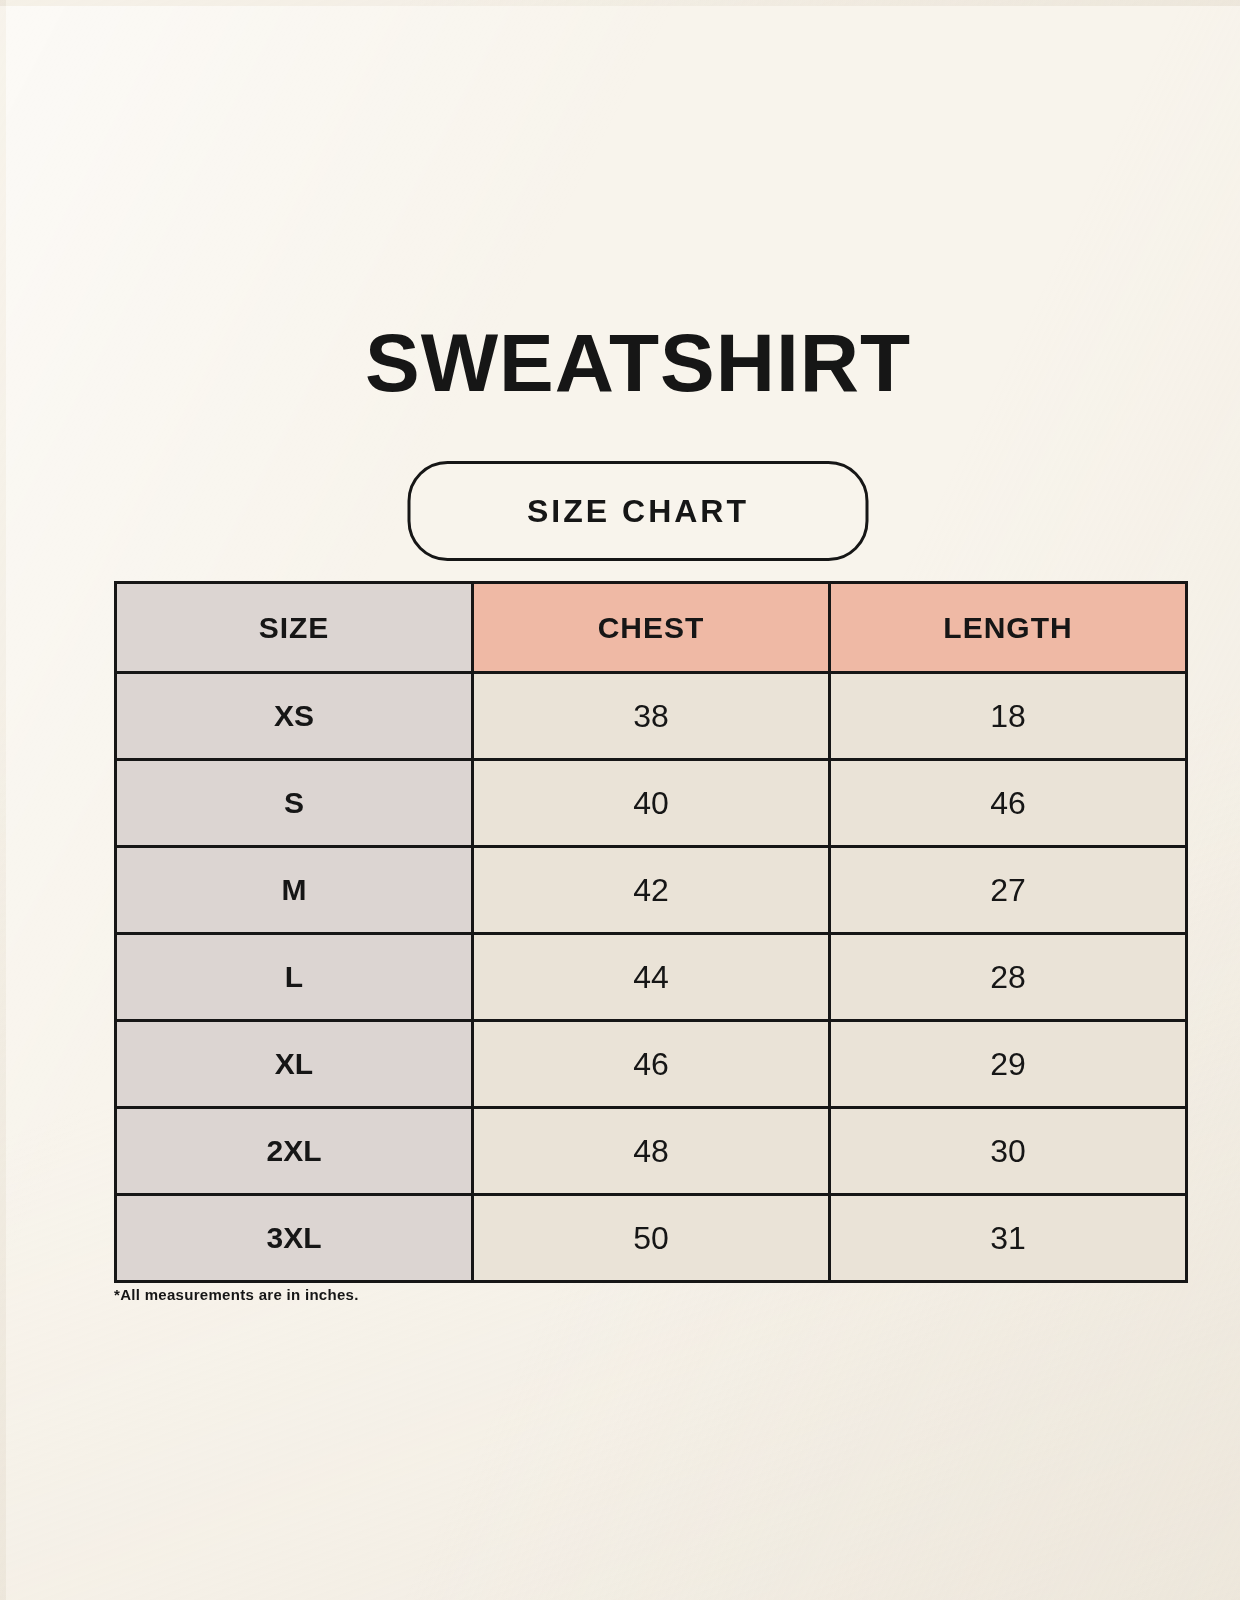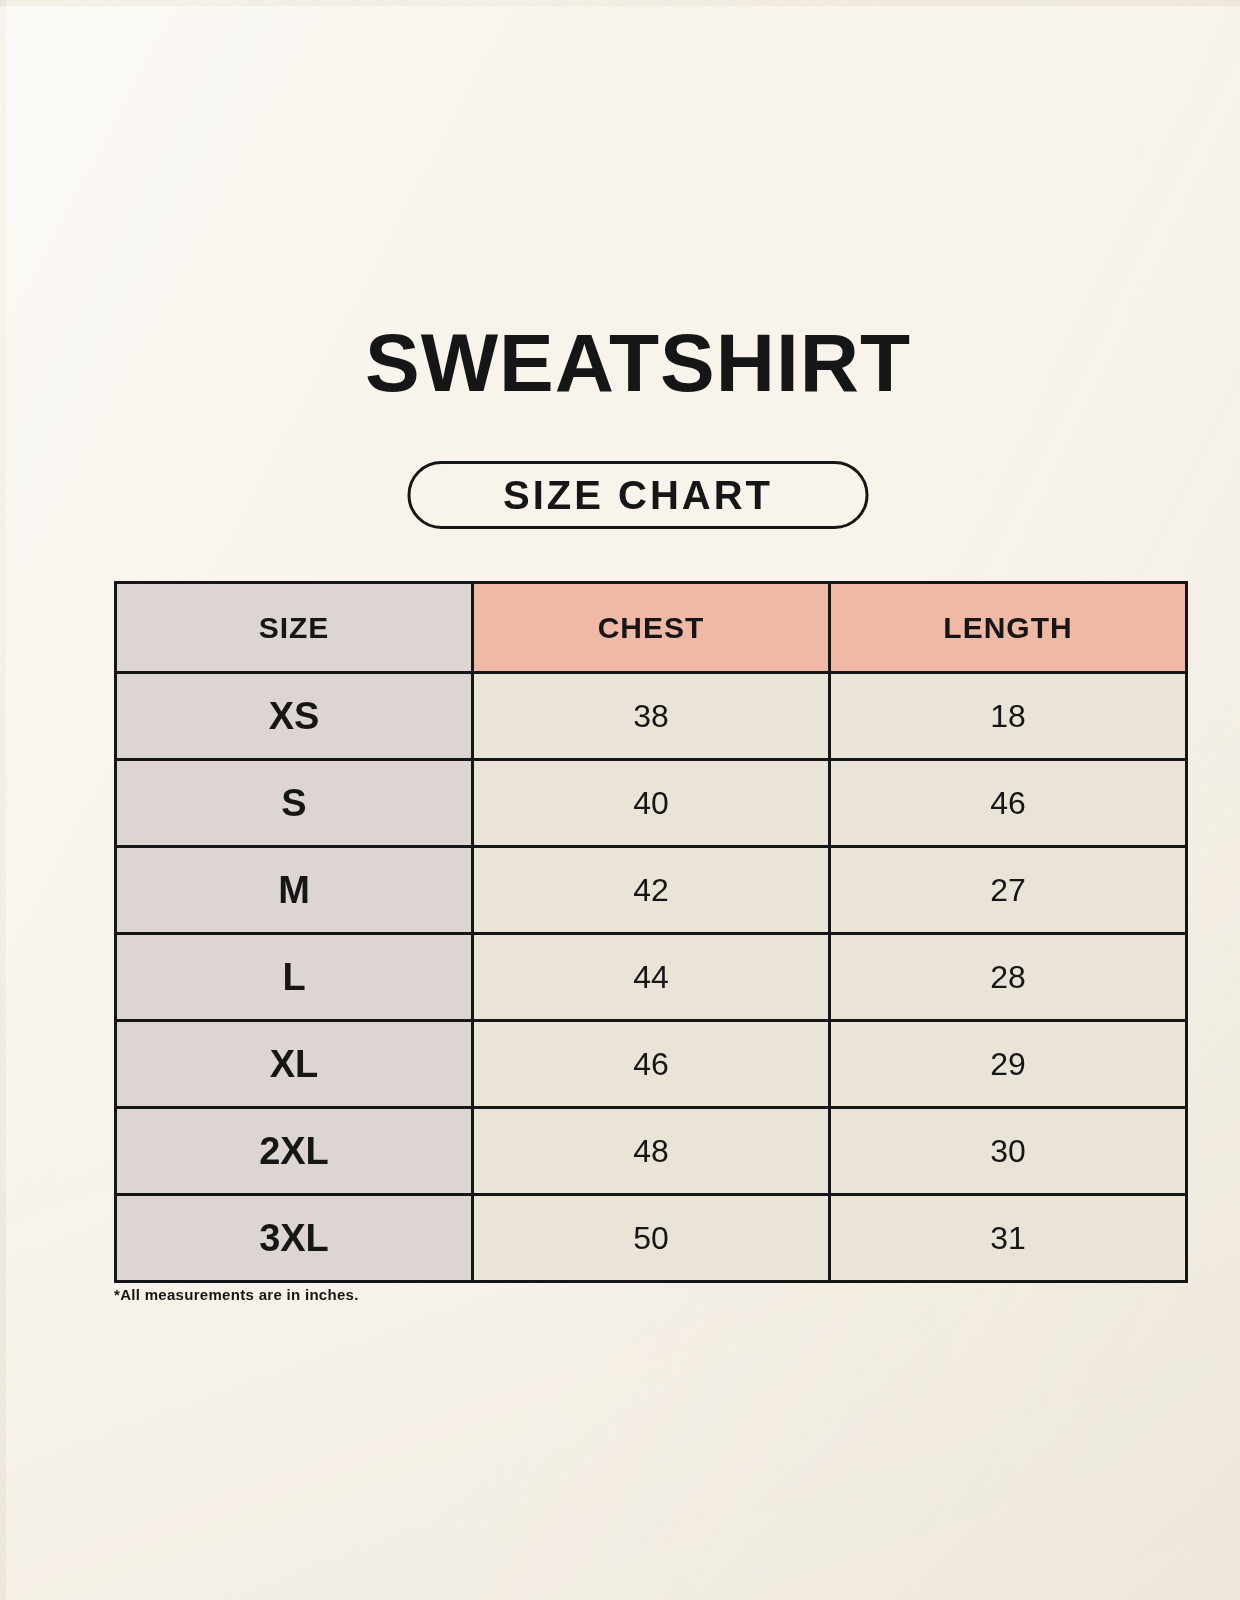--- a/index.html
+++ b/index.html
@@ -29,27 +29,27 @@
     text-align:center;
     font-size:82px;
     font-weight:bold;
     letter-spacing:1px;
     line-height:1;
   }
   .pill{
     position:absolute;
     top:443px; left:50%;
     transform:translateX(-50%);
-    width:461px; height:68px;
+    width:461px; height:100px;
     border:3px solid var(--border);
     border-radius:40px;
     background:transparent;
     display:flex; align-items:center; justify-content:center;
     font-family:"Liberation Sans", sans-serif;
-    font-size:40px;
+    font-size:32px;
     font-weight:bold;
     letter-spacing:3px;
     color:var(--text);
     cursor:pointer;
   }
   table.size-table{
     position:absolute;
     top:563px; left:96px;
     width:1074px;
     border-collapse:collapse;
@@ -70,21 +70,21 @@
   .size-table th.col-size{ background:var(--row_label_bg); }
   .size-table td{
     height:87px;
     font-size:32px;
     font-weight:normal;
     background:var(--cell_bg);
   }
   .size-table td.col-size{
     background:var(--row_label_bg);
     font-weight:bold;
-    font-size:38px;
+    font-size:30px;
   }
   .footnote{
     position:absolute;
     top:1268px;
     left:96px;
     width:1047px;
     text-align:left;
     font-size:15px;
     font-weight:bold;
     letter-spacing:0.3px;

